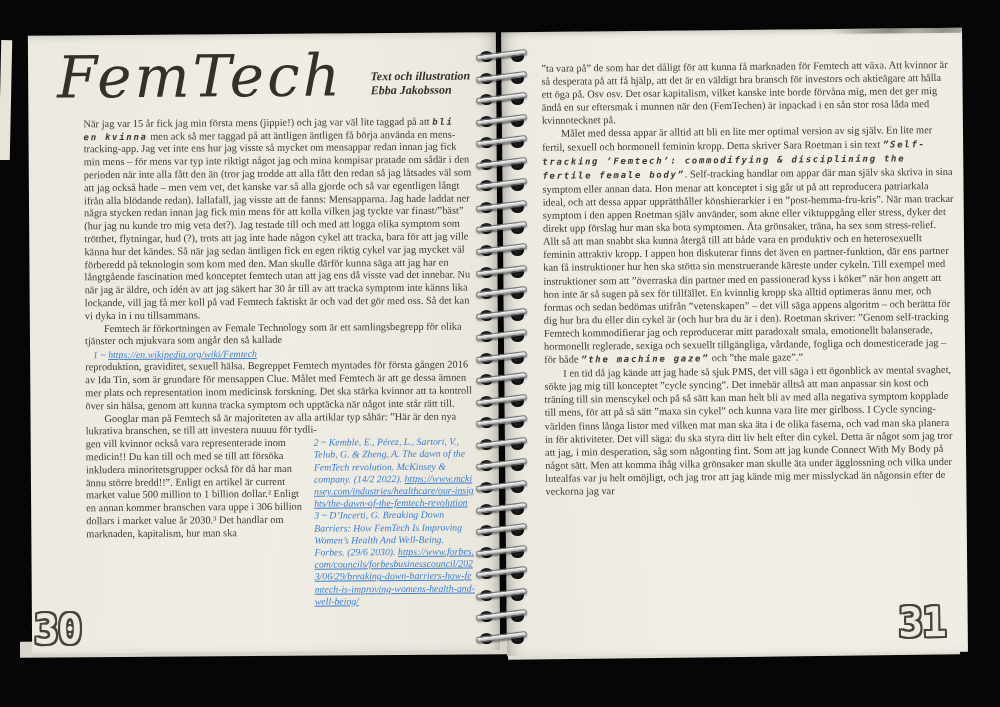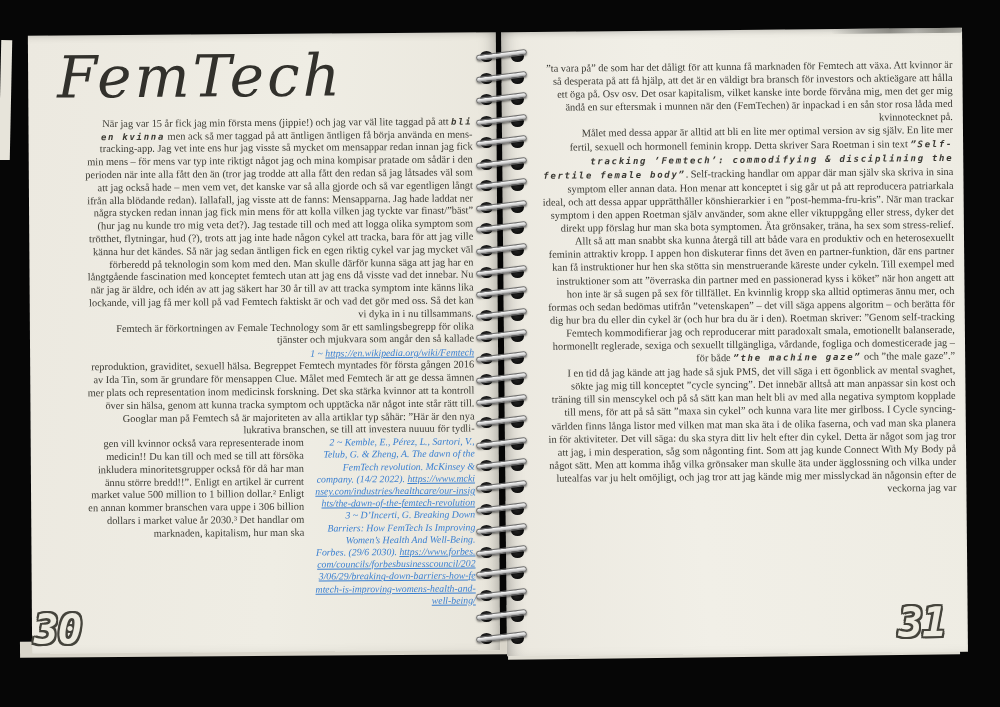--- a/index.html
+++ b/index.html
@@ -1,21 +1,20 @@
 <!DOCTYPE html>
 <html><head>
 <meta charset="utf-8">
 <style>
   * { box-sizing: border-box; }
   html,body { margin:0; padding:0; background:#000; }
   .scene {
     position:relative; width:1000px; height:707px;
     background:#060606; overflow:hidden;
     font-family:"Liberation Serif", serif;
-    text-align:right;
   }
   
   .under { position:absolute; z-index:1; background:#d9d5ca; }
   .under.ul { left:20px; top:640px; width:488px; height:16px; transform:rotate(-0.4deg); }
   .under.ur { left:508px; top:645px; width:452px; height:12px; transform:rotate(-0.7deg); background:#e0ddd3; }
   .edge-sliver { position:absolute; left:0; top:40px; width:11px; height:120px; background:#e7e4da; transform:rotate(1.2deg); z-index:1; }
 
   .page { position:absolute; z-index:2; }
   .page.left {
     left:30px; top:34px; width:468px; height:618px;
@@ -65,21 +64,20 @@
   .fn1 { margin:1px 0 0 8px; flex:1; }
   .fncol { margin-left:10px; flex:1; }
 
   .pagenum {
     position:absolute; z-index:5;
     font-family:"DejaVu Sans Mono", monospace; font-weight:bold;
     font-size:41px; letter-spacing:-1px; color:#edebe0;
     text-shadow:
       -2px 0 #45443c, 2px 0 #45443c, 0 -2px #45443c, 0 2px #45443c,
       -2px -2px #45443c, 2px 2px #45443c, -2px 2px #45443c, 2px -2px #45443c;
-    font-style: italic;
   }
   .pagenum.pl { left:2px; bottom:0px; }
   .pagenum.pr { right:22px; bottom:6px; }
 
   
   .spiral { position:absolute; left:0; top:0; width:100%; height:100%; z-index:4; }
   .loop { position:absolute; left:469px; width:62px; height:17px; }
   .hole-l, .hole-r {
     position:absolute; top:3px; width:13px; height:11px; border-radius:50%;
     background:radial-gradient(circle at 42% 40%, #2e2e2e, #0a0a0a 72%);
@@ -99,20 +97,24 @@
 
   <div class="under ul"></div>
   <div class="under ur"></div>
   <div class="edge-sliver"></div>
 
   <div class="page left">
     <div class="content cl">
 
       <div class="title-row">
         <h1 class="title">FemTech</h1>
+        <div class="credit">
+          <div>Text och illustration</div>
+          <div>Ebba Jakobsson</div>
+        </div>
       </div>
 
       <p class="body"><span>När jag var 15 år fick jag min första mens (jippie!) och jag var väl lite taggad på att </span><span class="tw">bli en kvinna</span><span> men ack så mer taggad på att äntligen äntligen få börja använda en mens-tracking-app. Jag vet inte ens hur jag visste så mycket om mensappar redan innan jag fick min mens – för mens var typ inte riktigt något jag och mina kompisar pratade om sådär i den perioden när inte alla fått den än (tror jag trodde att alla fått den redan så jag låtsades väl som att jag också hade – men vem vet, det kanske var så alla gjorde och så var egentligen långt ifrån alla blödande redan). Iallafall, jag visste att de fanns: Mensapparna. Jag hade laddat ner några stycken redan innan jag fick min mens för att kolla vilken jag tyckte var finast/”bäst” (hur jag nu kunde tro mig veta det?). Jag testade till och med att logga olika symptom som trötthet, flytningar, hud (?), trots att jag inte hade någon cykel att tracka, bara för att jag ville känna hur det kändes. Så när jag sedan äntligen fick en egen riktig cykel var jag mycket väl förberedd på teknologin som kom med den. Man skulle därför kunna säga att jag har en långtgående fascination med konceptet femtech utan att jag ens då visste vad det innebar. Nu när jag är äldre, och idén av att jag säkert har 30 år till av att tracka symptom inte känns lika lockande, vill jag få mer koll på vad Femtech faktiskt är och vad det gör med oss. Så det kan vi dyka in i nu tillsammans.</span></p>
 
       <p class="body ind">Femtech är förkortningen av Female Technology som är ett samlingsbegrepp för olika tjänster och mjukvara som angår den så kallade</p>
       <div class="row2col">
         <p class="fn fn1"><span>1 ~ </span><span class="u">https://en.wikipedia.org/wiki/Femtech</span></p>
       </div>
       <p class="body">reproduktion, graviditet, sexuell hälsa. Begreppet Femtech myntades för första gången 2016 av Ida Tin, som är grundare för mensappen Clue. Målet med Femtech är att ge dessa ämnen mer plats och representation inom medicinsk forskning. Det ska stärka kvinnor att ta kontroll över sin hälsa, genom att kunna tracka symptom och upptäcka när något inte står rätt till.</p>
 

